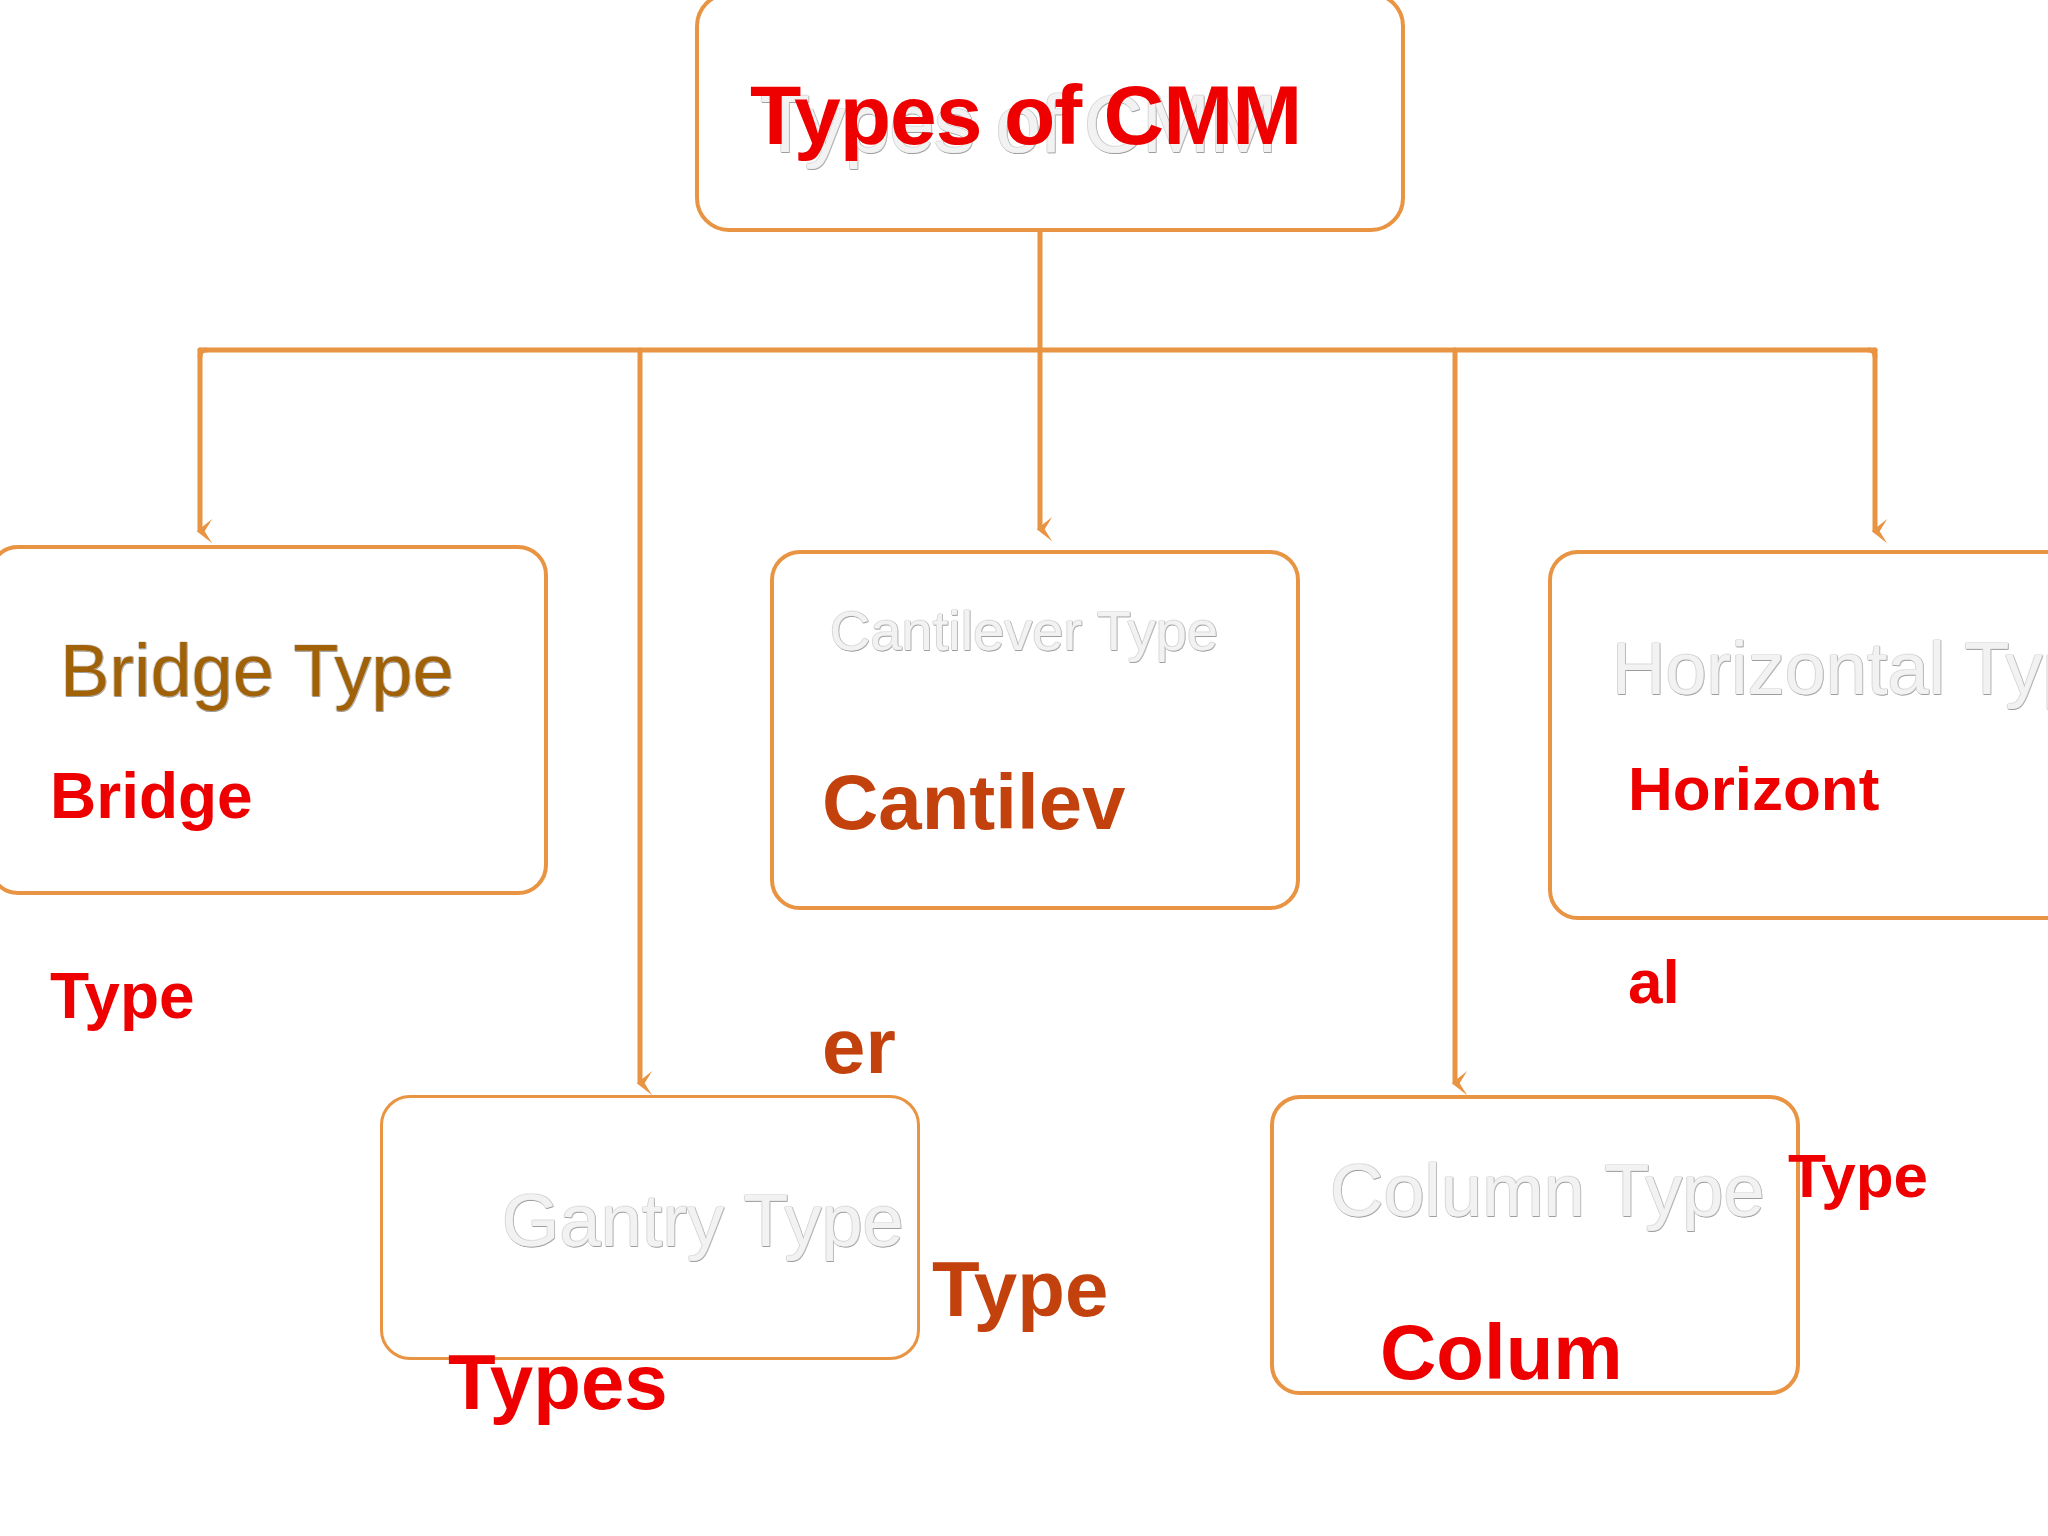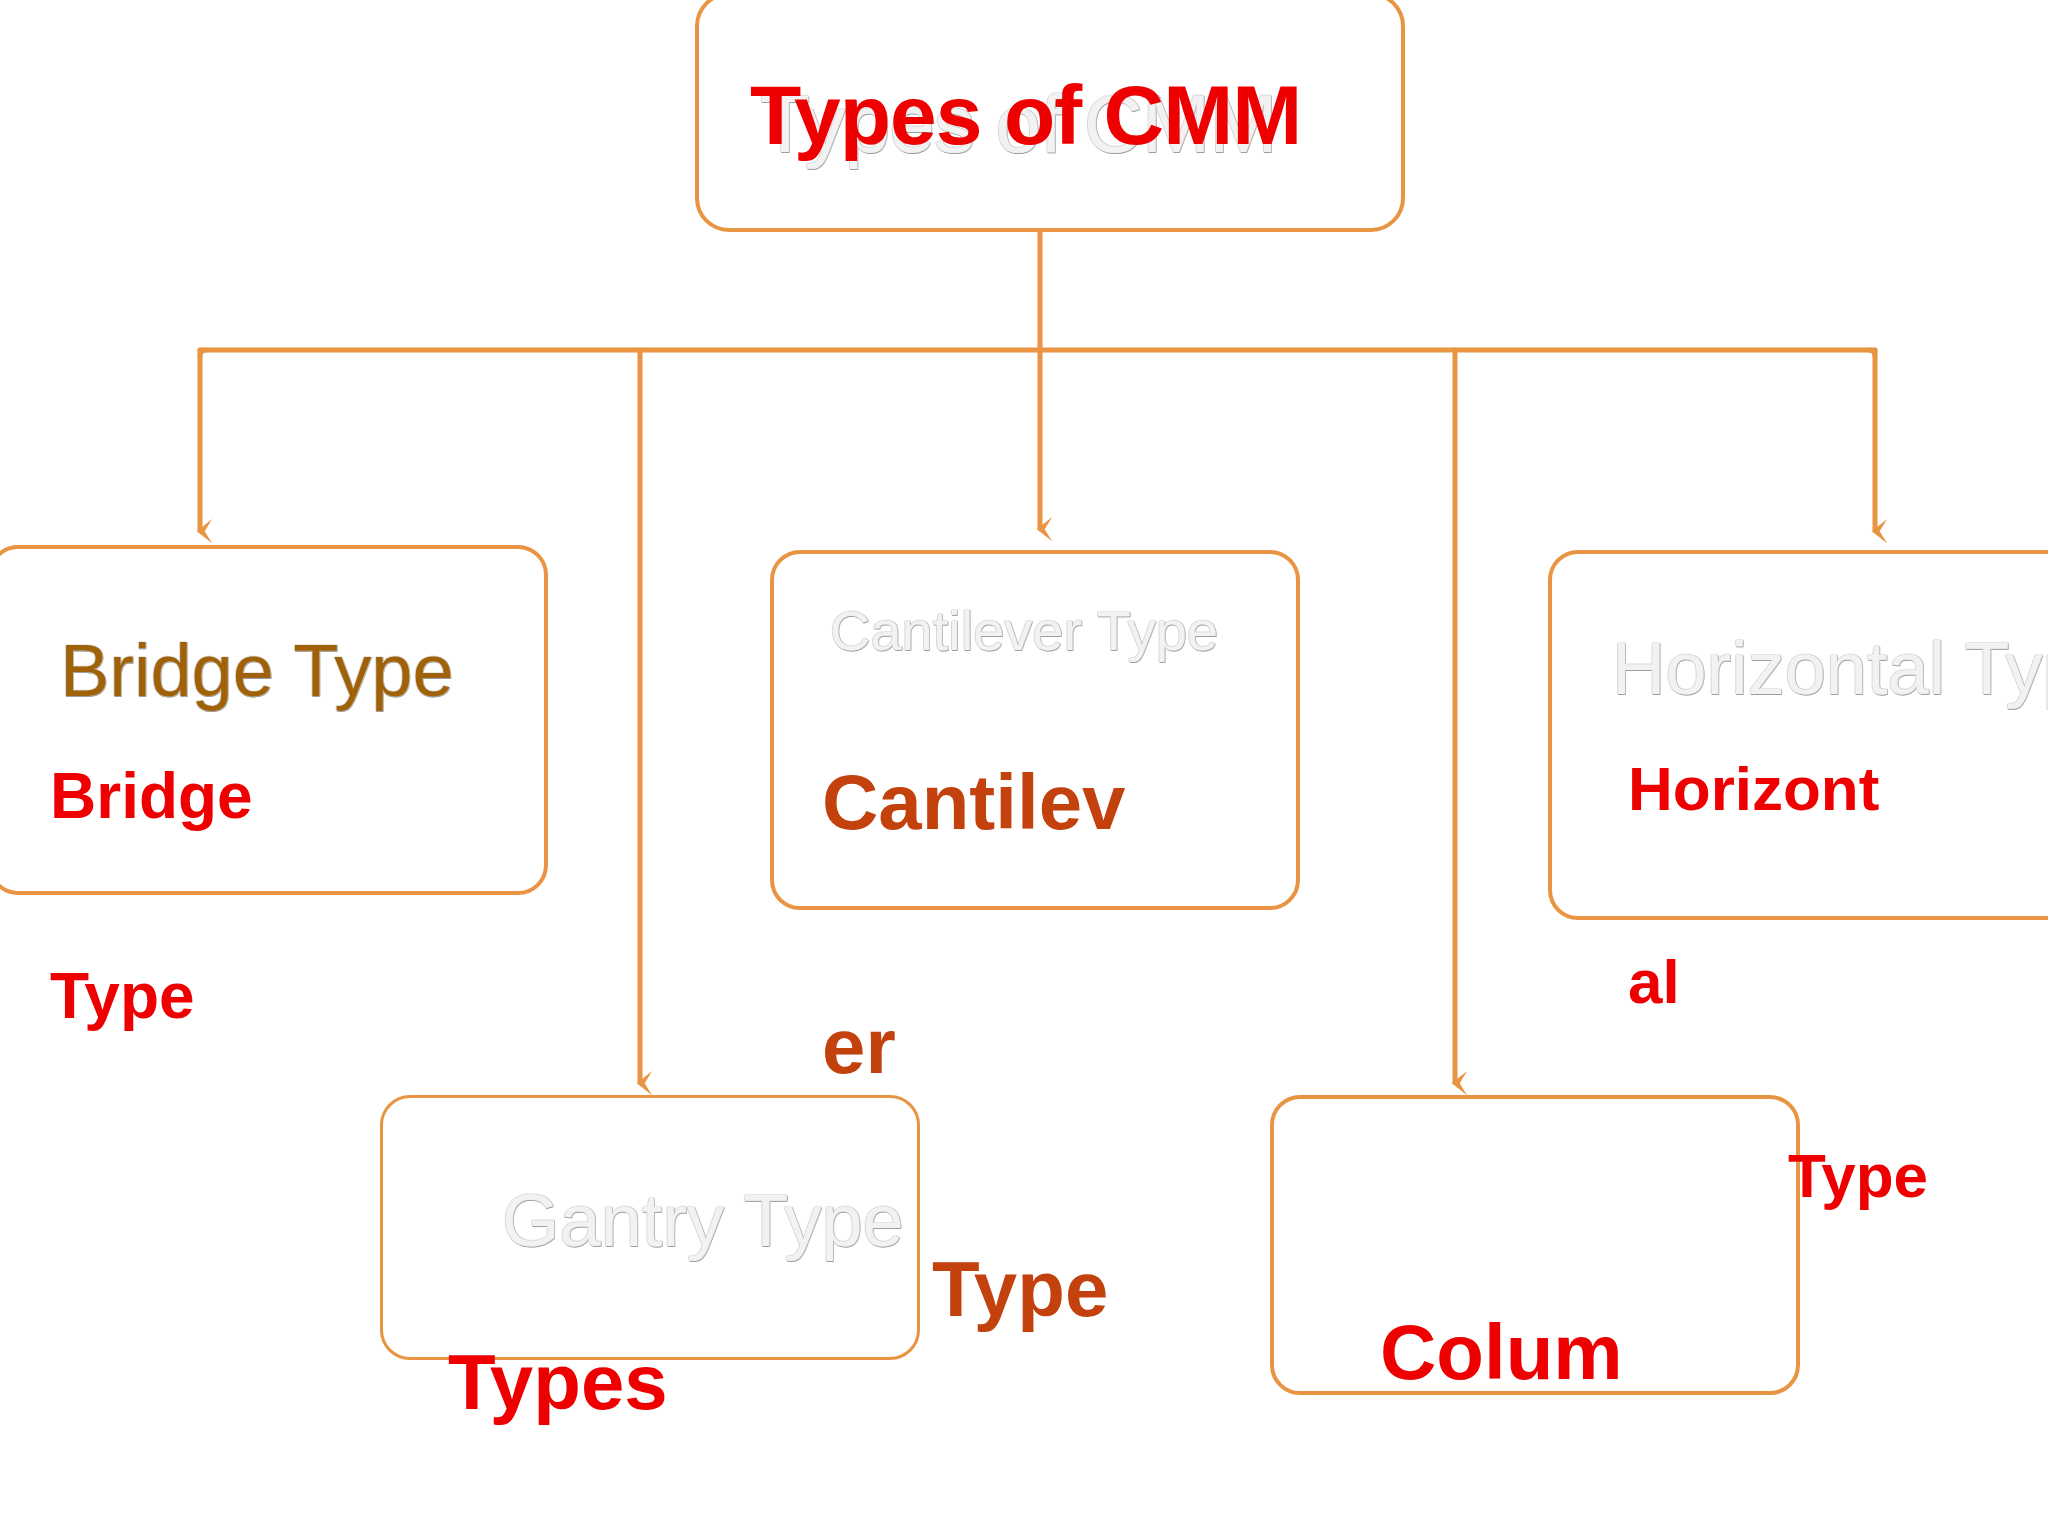--- a/index.html
+++ b/index.html
@@ -146,19 +146,20 @@
   </div>
 
   <div class="node thin" id="gantry-node" style="border-color: rgb(232, 148, 66);"></div>
   <div class="ghost" id="gantry-ghost" style="color: rgb(242, 242, 242);">Gantry Type</div>
   <div class="red" id="gantry-red" style="color: rgb(238, 0, 0);">
     <div>Types</div>
     
   </div>
 
   <div class="node" id="col-node" style="border-color: rgb(232, 148, 66);"></div>
+  <div class="ghost" id="col-ghost" style="color: rgb(242, 242, 242);">Column Type</div>
   <div class="red" id="col-red" style="color: rgb(238, 0, 0);">
     <div>Colum</div>
     
     
   </div>
 
 </div>
 
 </body></html>

